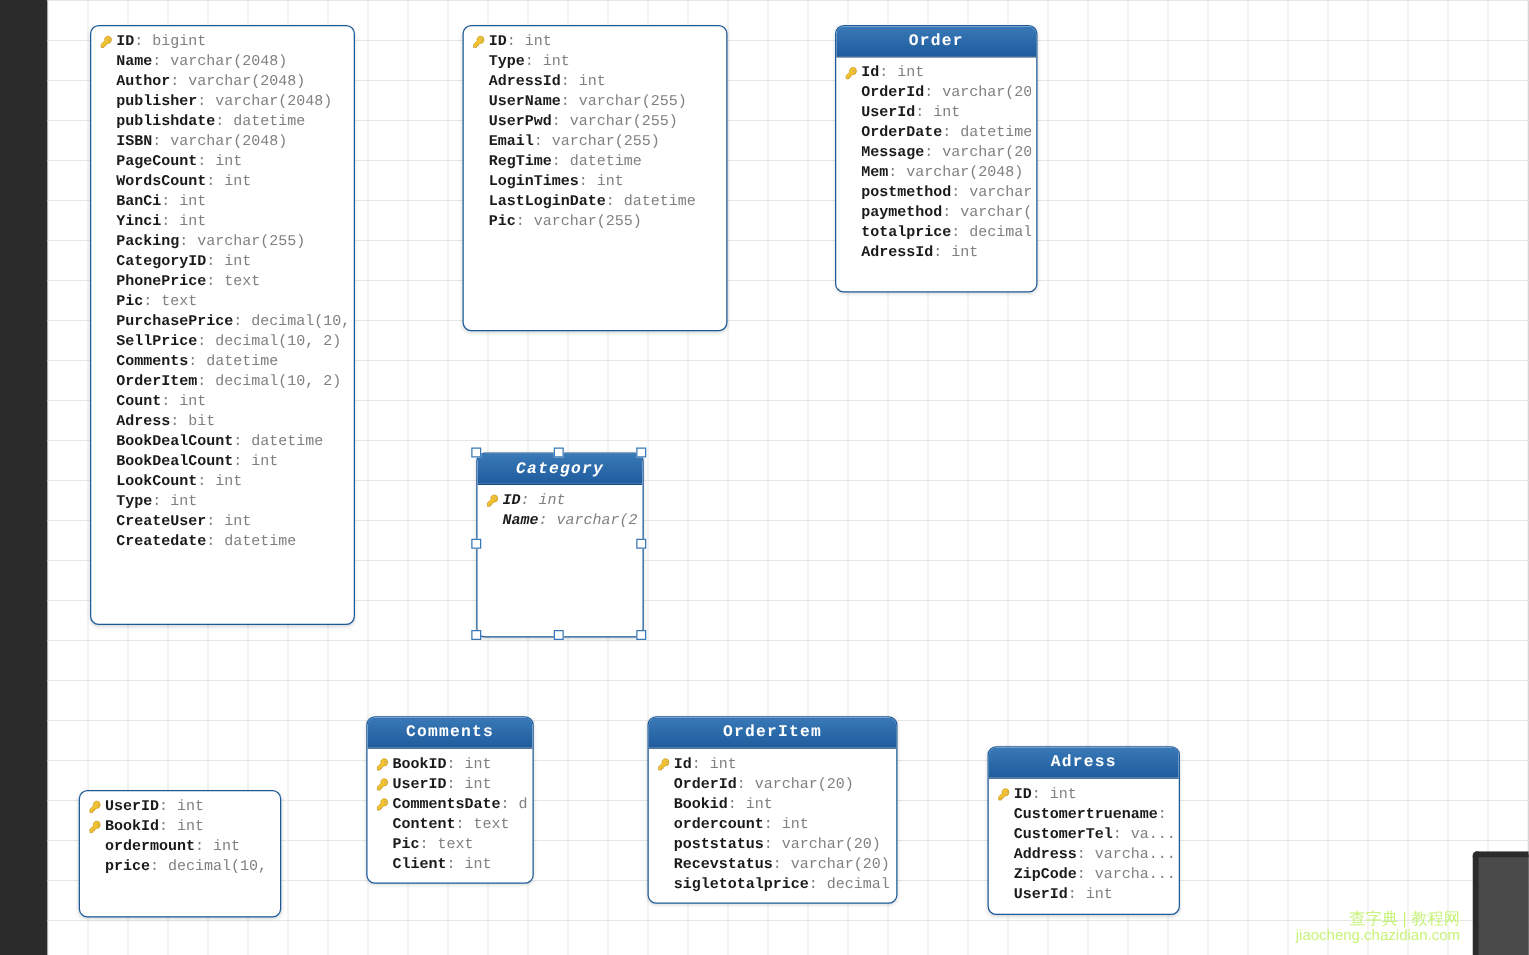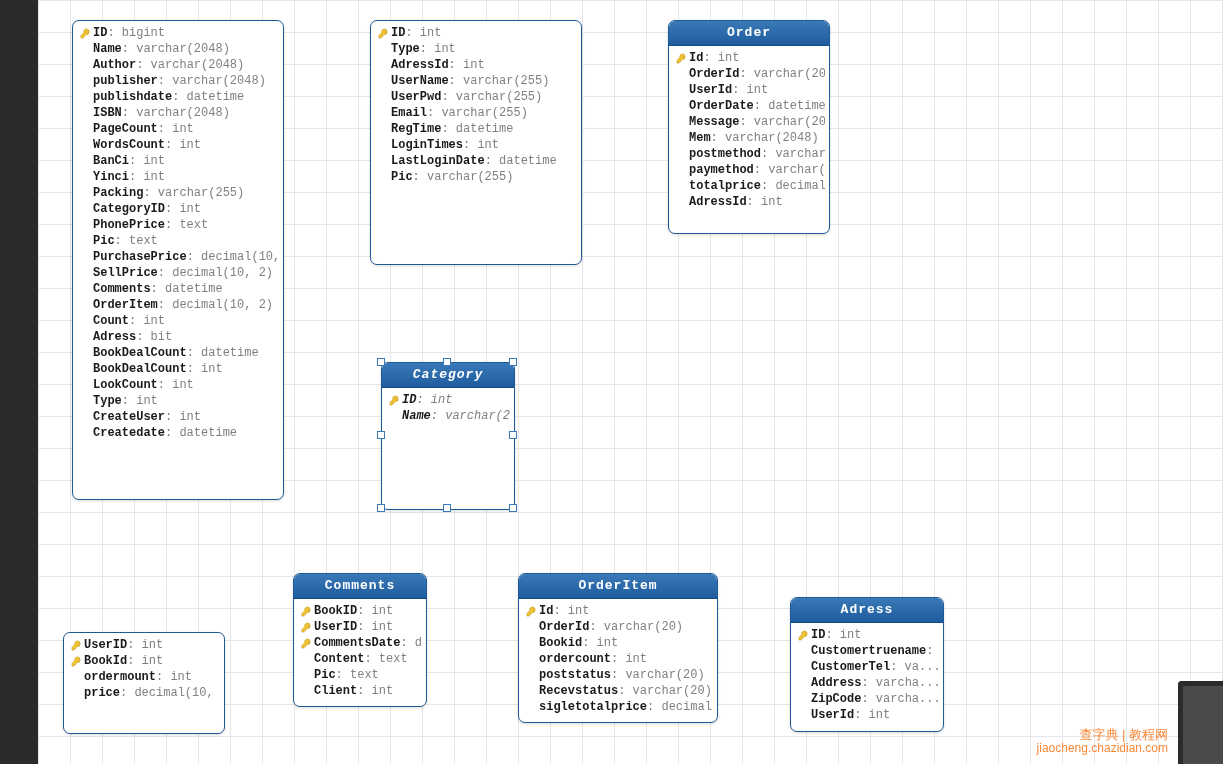--- a/index.html
+++ b/index.html
@@ -81,21 +81,21 @@
     height: 8px;
     background: #ffffff;
     border: 1px solid #3a79b7;
     box-sizing: border-box;
   }
   
   .watermark {
     position: absolute;
     right: 55px;
     bottom: 9px;
-    color: #f97316;
+    color: #bef264;
     font-family: Arial, sans-serif;
     font-size: 12px;
     text-align: right;
     line-height: 1.1;
     opacity: .85;
     pointer-events: none;
   }
   .watermark .l1 { font-size: 13px; }
   
   .scroll-stub {

